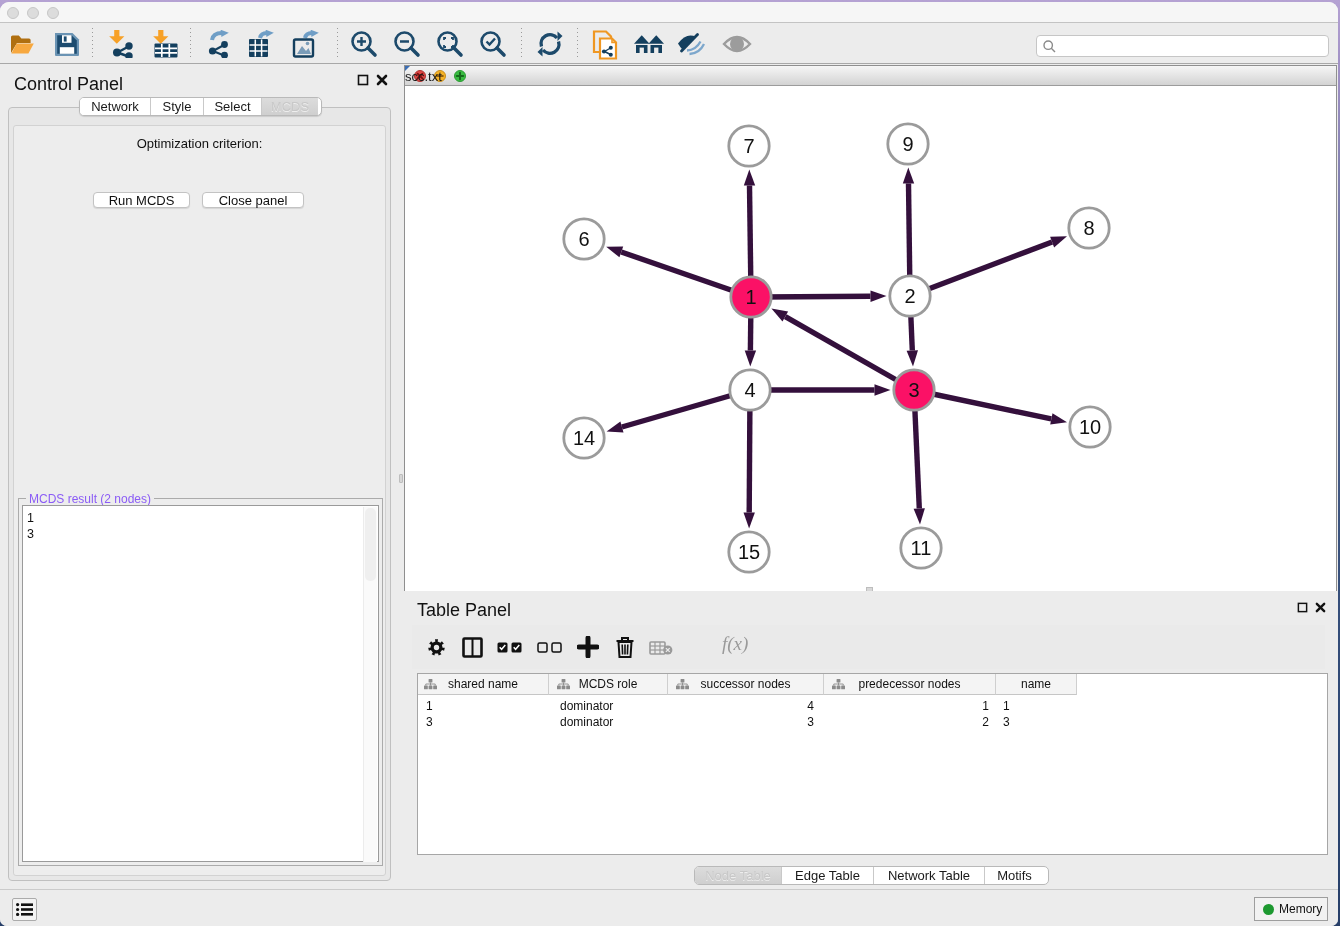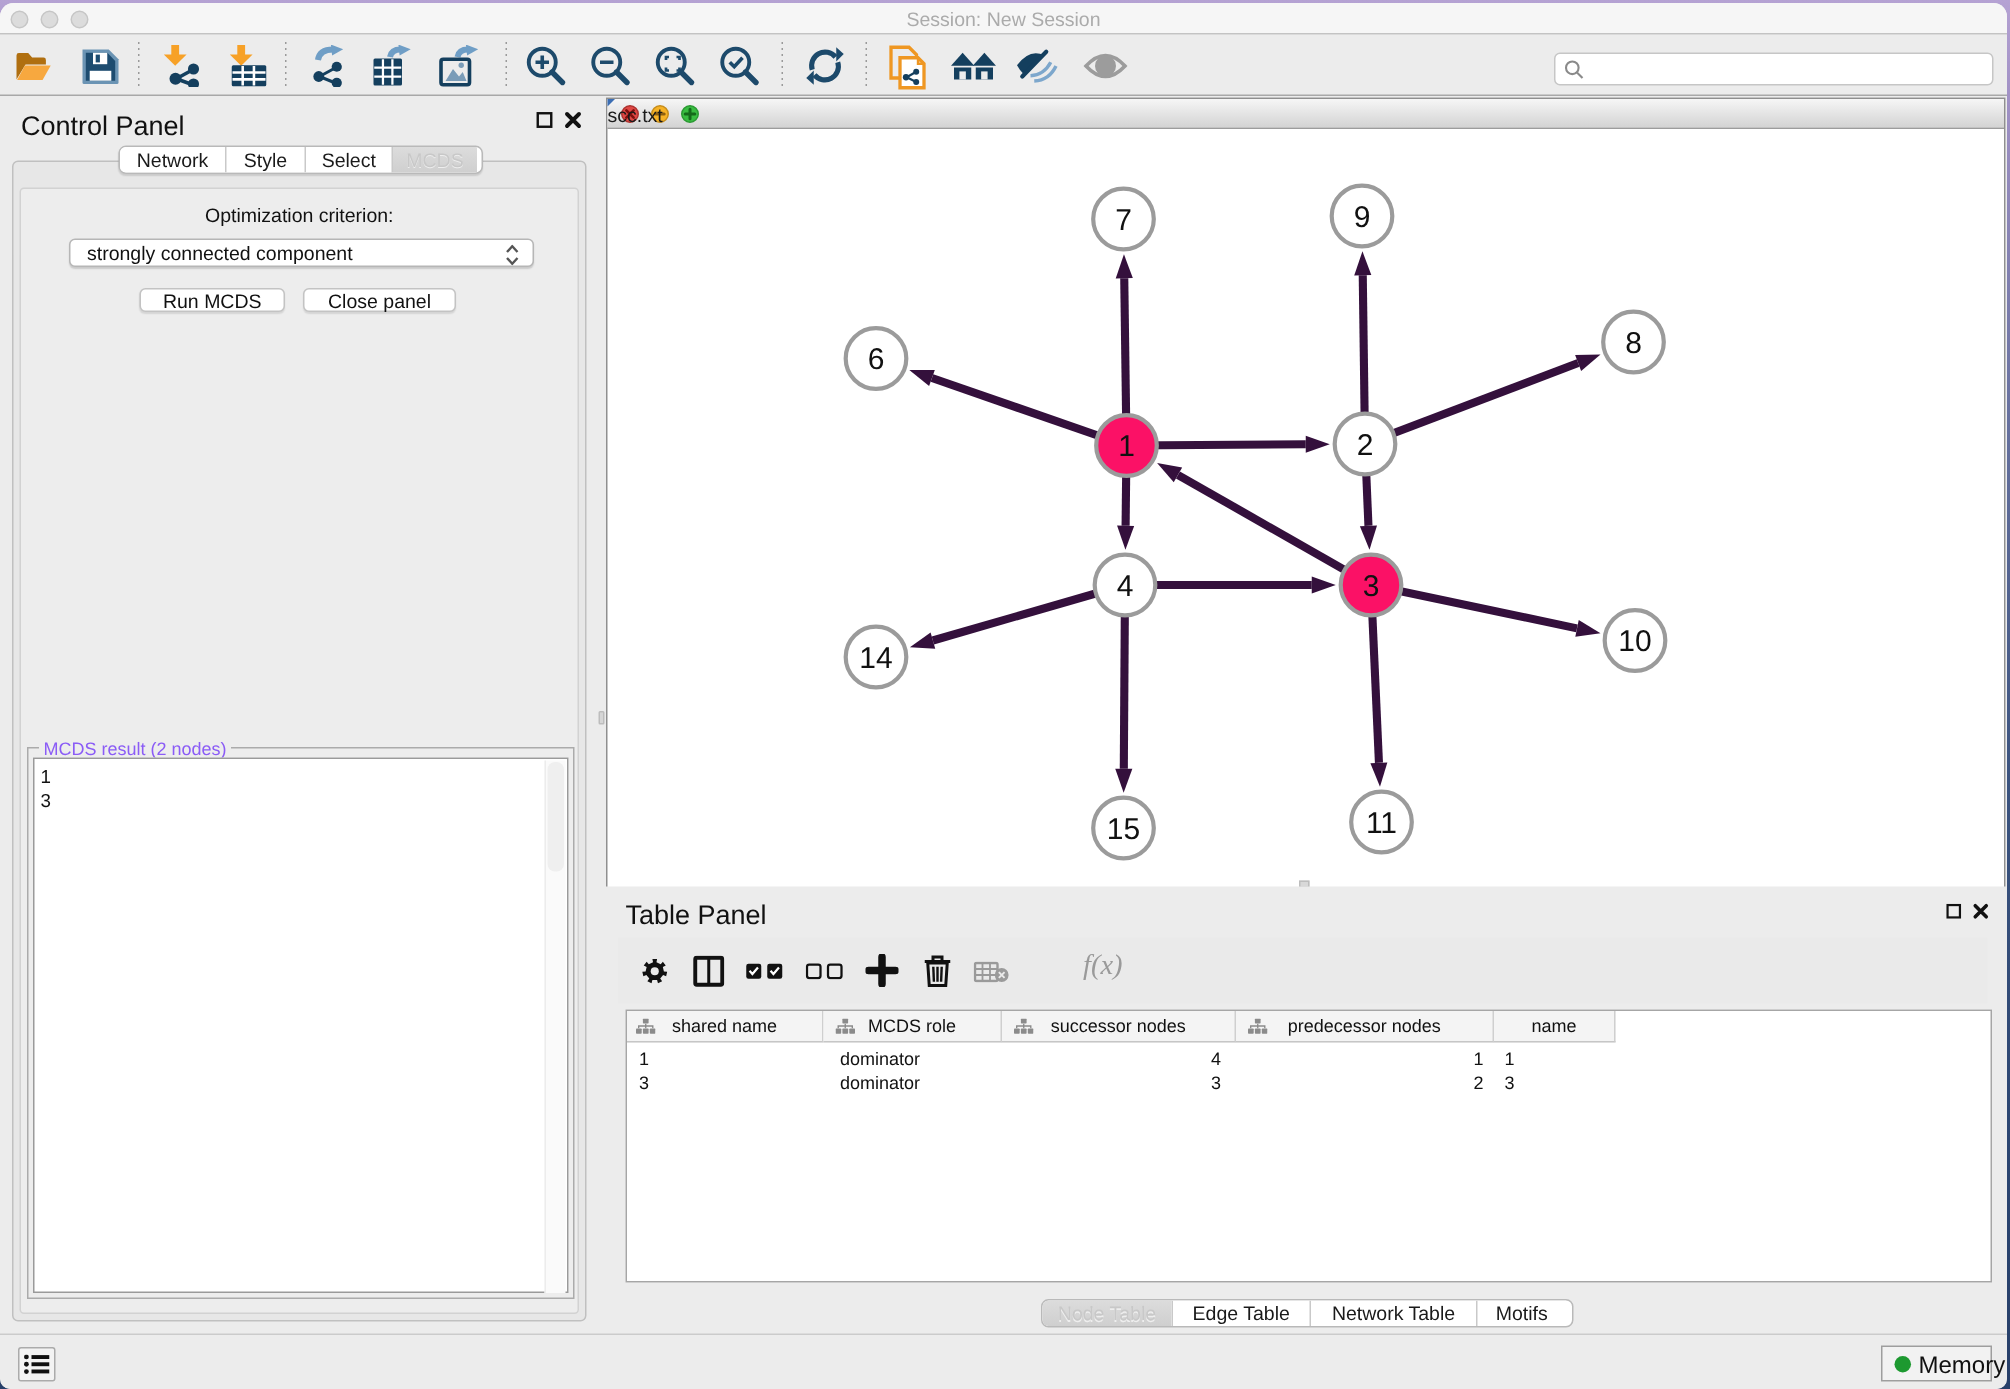--- a/index.html
+++ b/index.html
@@ -55,21 +55,20 @@
 #status{position:absolute;left:0;top:887px;width:100%;height:37px;background:#ececec;border-top:1px solid #cbcbcb;}
 </style>
 </head>
 <body>
 <div id="win">
 
   <div id="titlebar">
     <div class="tl" style="left:7px;"></div>
     <div class="tl" style="left:27px;"></div>
     <div class="tl" style="left:47px;"></div>
-    <div id="wtitle">Session: New Session</div>
   </div>
 
   <div id="toolbar">
 
     <svg class="tbi" style="left:8px;" width="28" height="28" viewBox="0 0 28 28">
       <path d="M3 23 V7 q0-1.6 1.6-1.6 h6.2 l2.6 3 h7.6 q1.6 0 1.6 1.6 V13 H9 z" fill="#b06f10"></path>
       <path d="M8.6 13.6 h17.2 l-5.4 9.8 H3.4 z" fill="#f7a83f"></path>
     </svg>
 
     <svg class="tbi" style="left:53px;" width="28" height="28" viewBox="0 0 28 28">
@@ -235,26 +234,20 @@
       </svg>
     <div class="segbar" style="left:79px;top:33px;width:243px;">
       <div class="seg" style="width:70px;">Network</div>
       <div class="seg" style="width:53px;">Style</div>
       <div class="seg" style="width:58px;">Select</div>
       <div class="seg on" style="width:57px;">MCDS</div>
     </div>
     <div id="cpinner">
       <div id="cpinner2">
         <div class="abs" style="left:0;top:10px;width:100%;text-align:center;font-size:13px;color:#111;">Optimization criterion:</div>
-        <div id="combo">strongly connected component
-          <svg class="abs" style="right:9px;top:3px;" width="9" height="14" viewBox="0 0 9 14">
-              <path d="M1 5 L4.5 1.2 L8 5" fill="none" stroke="#555" stroke-width="1.6"></path>
-              <path d="M1 9 L4.5 12.8 L8 9" fill="none" stroke="#555" stroke-width="1.6"></path>
-            </svg>
-        </div>
         <div class="btn" style="left:79px;top:66px;width:97px;">Run MCDS</div>
         <div class="btn" style="left:188px;top:66px;width:102px;">Close panel</div>
         <div id="groupbox">
           <div id="grouplabel">MCDS result (2 nodes)</div>
           <div id="resultarea">
             <div id="resulttext">1<br>3</div>
             <div id="rscroll">
                 <div id="rthumb"></div>
               </div>
           </div>
@@ -475,20 +468,20 @@
           <g fill="#111">
             <circle cx="1.6" cy="1.6" r="1.6"></circle>
             <circle cx="1.6" cy="6.5" r="1.6"></circle>
             <circle cx="1.6" cy="11.4" r="1.6"></circle>
             <rect x="5" y="0.4" width="12" height="2.6"></rect>
             <rect x="5" y="5.2" width="12" height="2.6"></rect>
             <rect x="5" y="10" width="12" height="2.6"></rect>
           </g>
         </svg>
     </div>
-    <div class="abs" style="left:1254px;top:7px;width:74px;height:24px;background:#f2f2f2;border:1px solid #9e9e9e;font-size:16px;color:#111;">
+    <div class="abs" style="left:1254px;top:7px;width:74px;height:24px;background:#f2f2f2;border:1px solid #9e9e9e;font-size:12px;color:#111;">
       <span class="abs" style="left:8px;top:6px;width:11px;height:11px;border-radius:50%;background:#1d9930;"></span>
       <span class="abs" style="left:24px;top:4px;">Memory</span>
     </div>
   </div>
 
   <div class="abs" style="left:399px;top:472px;width:4px;height:9px;background:#d6d6d6;border:1px solid #bdbdbd;border-radius:1px;"></div>
 </div>
 
 </body></html>

